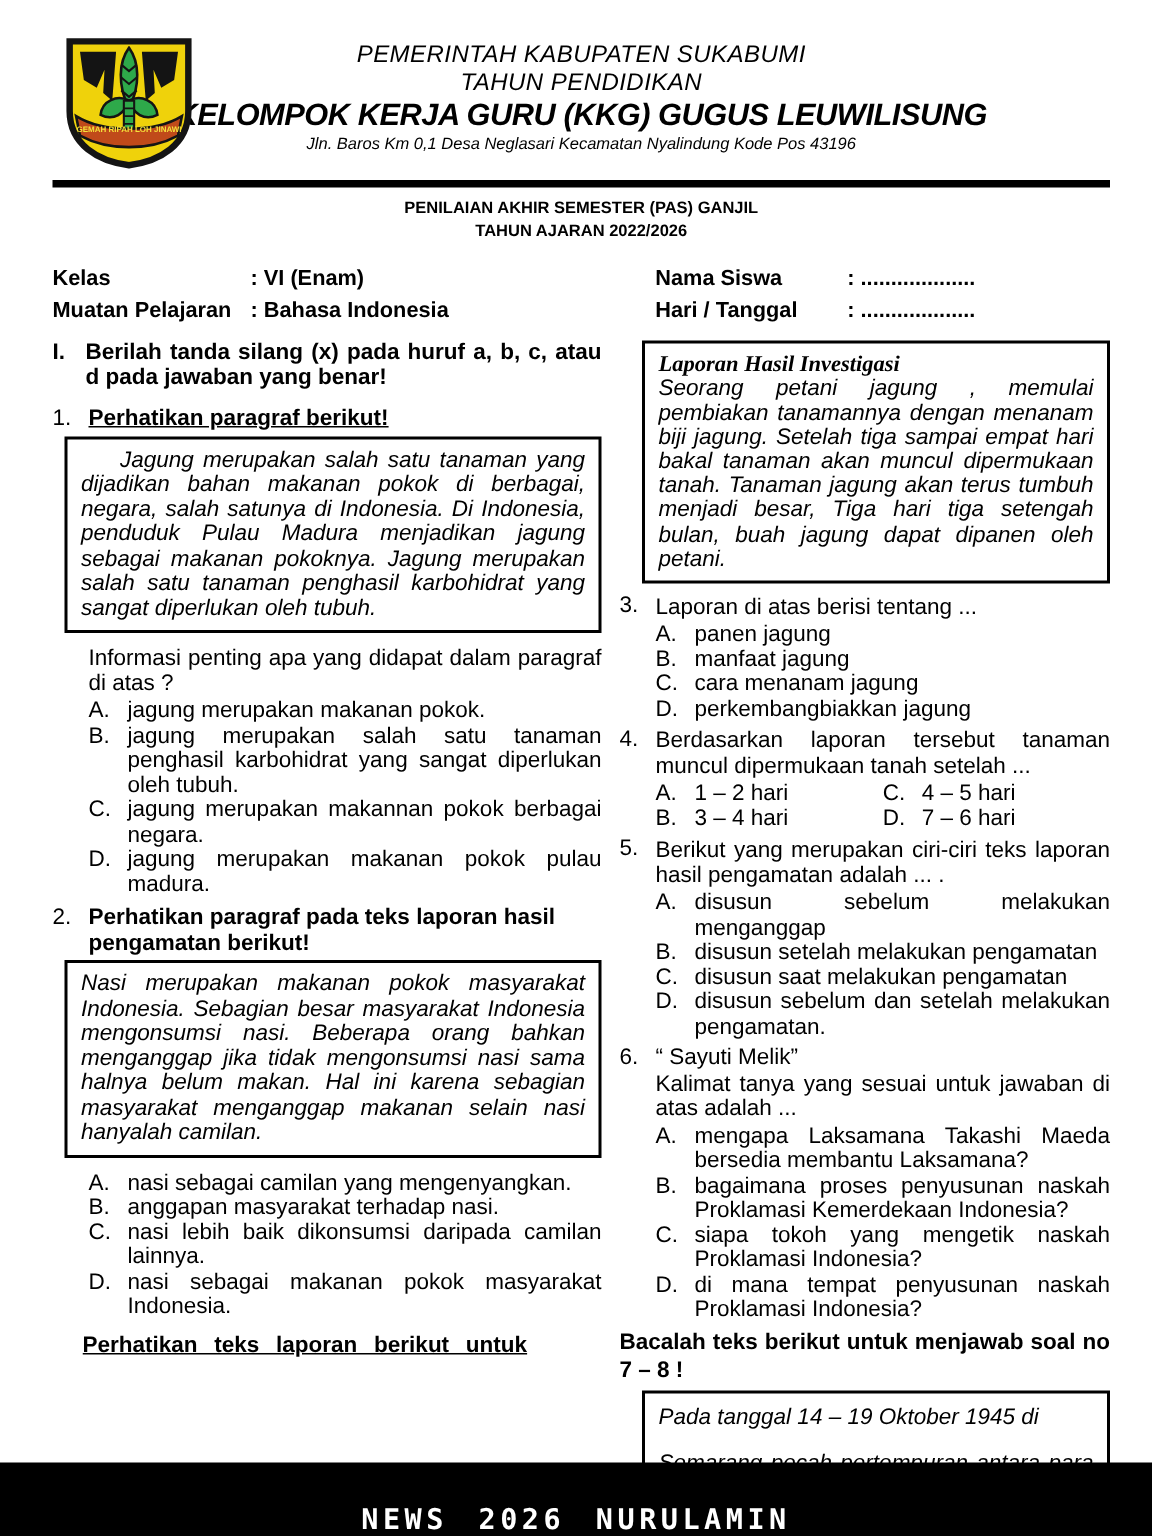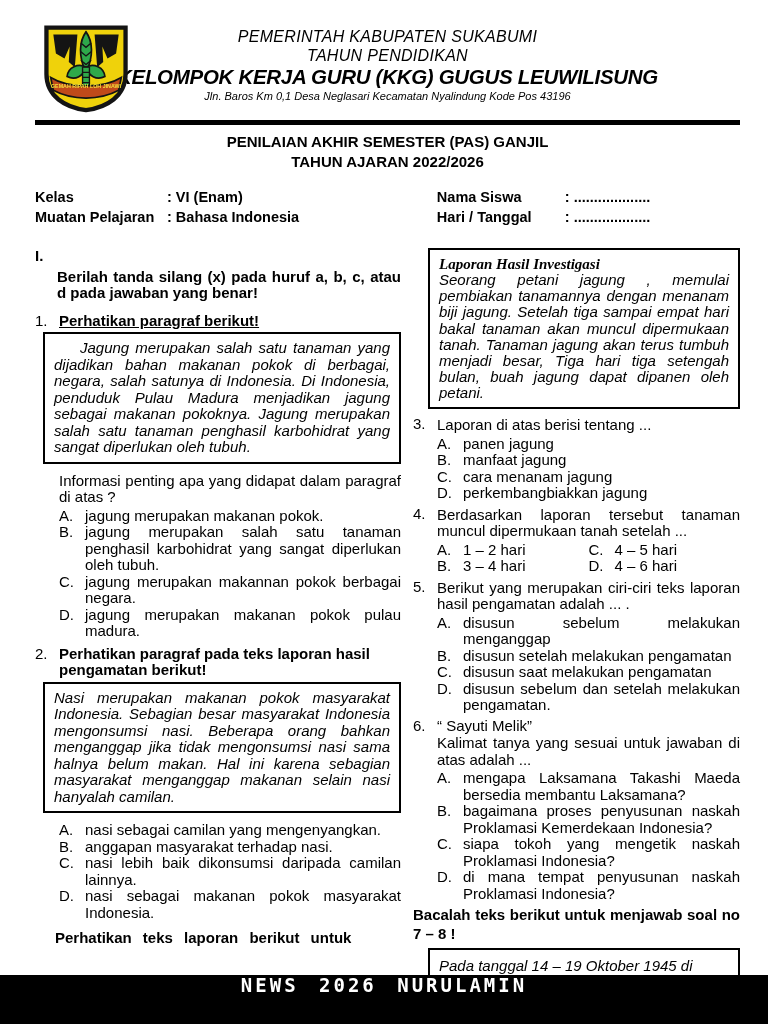--- a/index.html
+++ b/index.html
@@ -15,39 +15,39 @@
   .letterhead { position:relative; min-height:92px; }
   .logo { position:absolute; left:8px; top:1px; width:86px; height:90px; }
   .head-text { text-align:center; padding-top:6px; }
   .h-gov { font-style:italic; font-size:16px; letter-spacing:.3px; }
   .h-gov2 { font-style:italic; font-size:16px; letter-spacing:.3px; margin-top:1px; }
   .h-org { font-weight:bold; font-style:italic; font-size:20.5px; letter-spacing:-.3px; margin-top:2px; white-space:nowrap; }
   .h-addr { font-style:italic; font-size:11px; margin-top:1px; }
 
   .rule { border-top:5px solid #000; margin:6px 0 7px; }
 
-  .exam-title { text-align:center; font-weight:bold; font-size:15px; line-height:1.32; margin-bottom:15px; }
+  .exam-title { text-align:center; font-weight:bold; font-size:11px; line-height:1.32; margin-bottom:15px; }
 
   
-  .meta { display:flex; font-weight:bold; font-size:14.5px; line-height:1.42; margin-bottom:20px; }
+  .meta { display:flex; font-weight:bold; font-size:14.5px; line-height:1.42; margin-bottom:10px; }
   .meta-left { width:57%; }
   .meta-right { flex:1; }
   .mrow { display:flex; }
   .mlabel { flex:0 0 132px; }
   .mlabel.r { flex:0 0 128px; }
   .mval { flex:1; }
 
   
   .columns { display:flex; gap:12px; }
   .col-left  { width:366px; flex:0 0 366px; }
   .col-right { flex:1; }
 
   .sec-head { display:flex; font-weight:bold; margin-bottom:11px; }
   .sec-num { flex:0 0 22px; }
-  .sec-text { flex:1; text-align:justify;margin-top:21px; }
+  .sec-text { flex:1; text-align:justify; }
 
   .q { display:flex; margin-bottom:2px; }
   .qnum { flex:0 0 24px; }
   .qbody { flex:1; }
   .qhead { font-weight:bold; }
   .qhead.u { text-decoration:underline; }
   .question { text-align:justify; margin:1px 0 2px; }
 
   .passage-box {
     border:2px solid #000; font-style:italic; text-align:justify;
@@ -57,36 +57,36 @@
 
   .sub { margin-left:24px; }
   .opt { display:flex; }
   .ol { flex:0 0 26px; }
   .ot { flex:1; text-align:justify; }
   .optgrid { display:grid; grid-template-columns:1fr 1fr; }
   .mb6 { margin-bottom:6px; }
   .mb4 { margin-bottom:4px; }
 
   .partial-head {
-    font-weight:bold; 
+    font-weight:bold; text-decoration:underline;
     margin:9px 0 0 20px; word-spacing:7px; white-space:nowrap; overflow:hidden;
   }
 
   .rq-box { border:2px solid #000; margin:0 0 7px 15px; padding:6px 9px; font-style:italic; line-height:1.08; }
   .rq-title { font-weight:bold; font-style:italic;font-family:Liberation Serif, serif; }
   .rq-body { text-align:justify; }
 
   .read-note { font-weight:bold; text-align:justify; margin:4px 0 4px; line-height:1.25; }
   .p78-box { border:2px solid #000; margin-left:15px; padding:8px 9px; font-style:italic; height:170px; }
   .p78-box p { margin:0 0 14px; text-align:justify; }
 
   
   .footer {
     position:absolute; left:0; right:0; bottom:0; height:49px; background:#000;
-    display:flex; align-items:flex-start; justify-content:center; z-index:5;
+    display:flex; align-items:flex-end; justify-content:center; z-index:5;
   }
   .footer span {
     color:#fff; font-family:"DejaVu Sans Mono", monospace;
     font-size:19px; font-weight:bold; letter-spacing:3px; word-spacing:6px;
   }
 </style>
 </head>
 <body>
 
 <div class="page">
@@ -251,21 +251,21 @@
               <div class="opt">
                 <span class="ol">C.</span>
                 <span class="ot">4 – 5 hari</span>
               </div>
               <div class="opt">
                 <span class="ol">B.</span>
                 <span class="ot">3 – 4 hari</span>
               </div>
               <div class="opt">
                 <span class="ol">D.</span>
-                <span class="ot">4 – 6 hari</span>
+                <span class="ot">7 – 6 hari</span>
               </div>
             </div>
           </div>
         </div>
 
         <div class="q mb4">
           <span class="qnum">5.</span>
           <div class="qbody">
             <div class="question">Berikut yang merupakan ciri-ciri teks laporan hasil pengamatan adalah ... .</div>
             <div class="opt">

